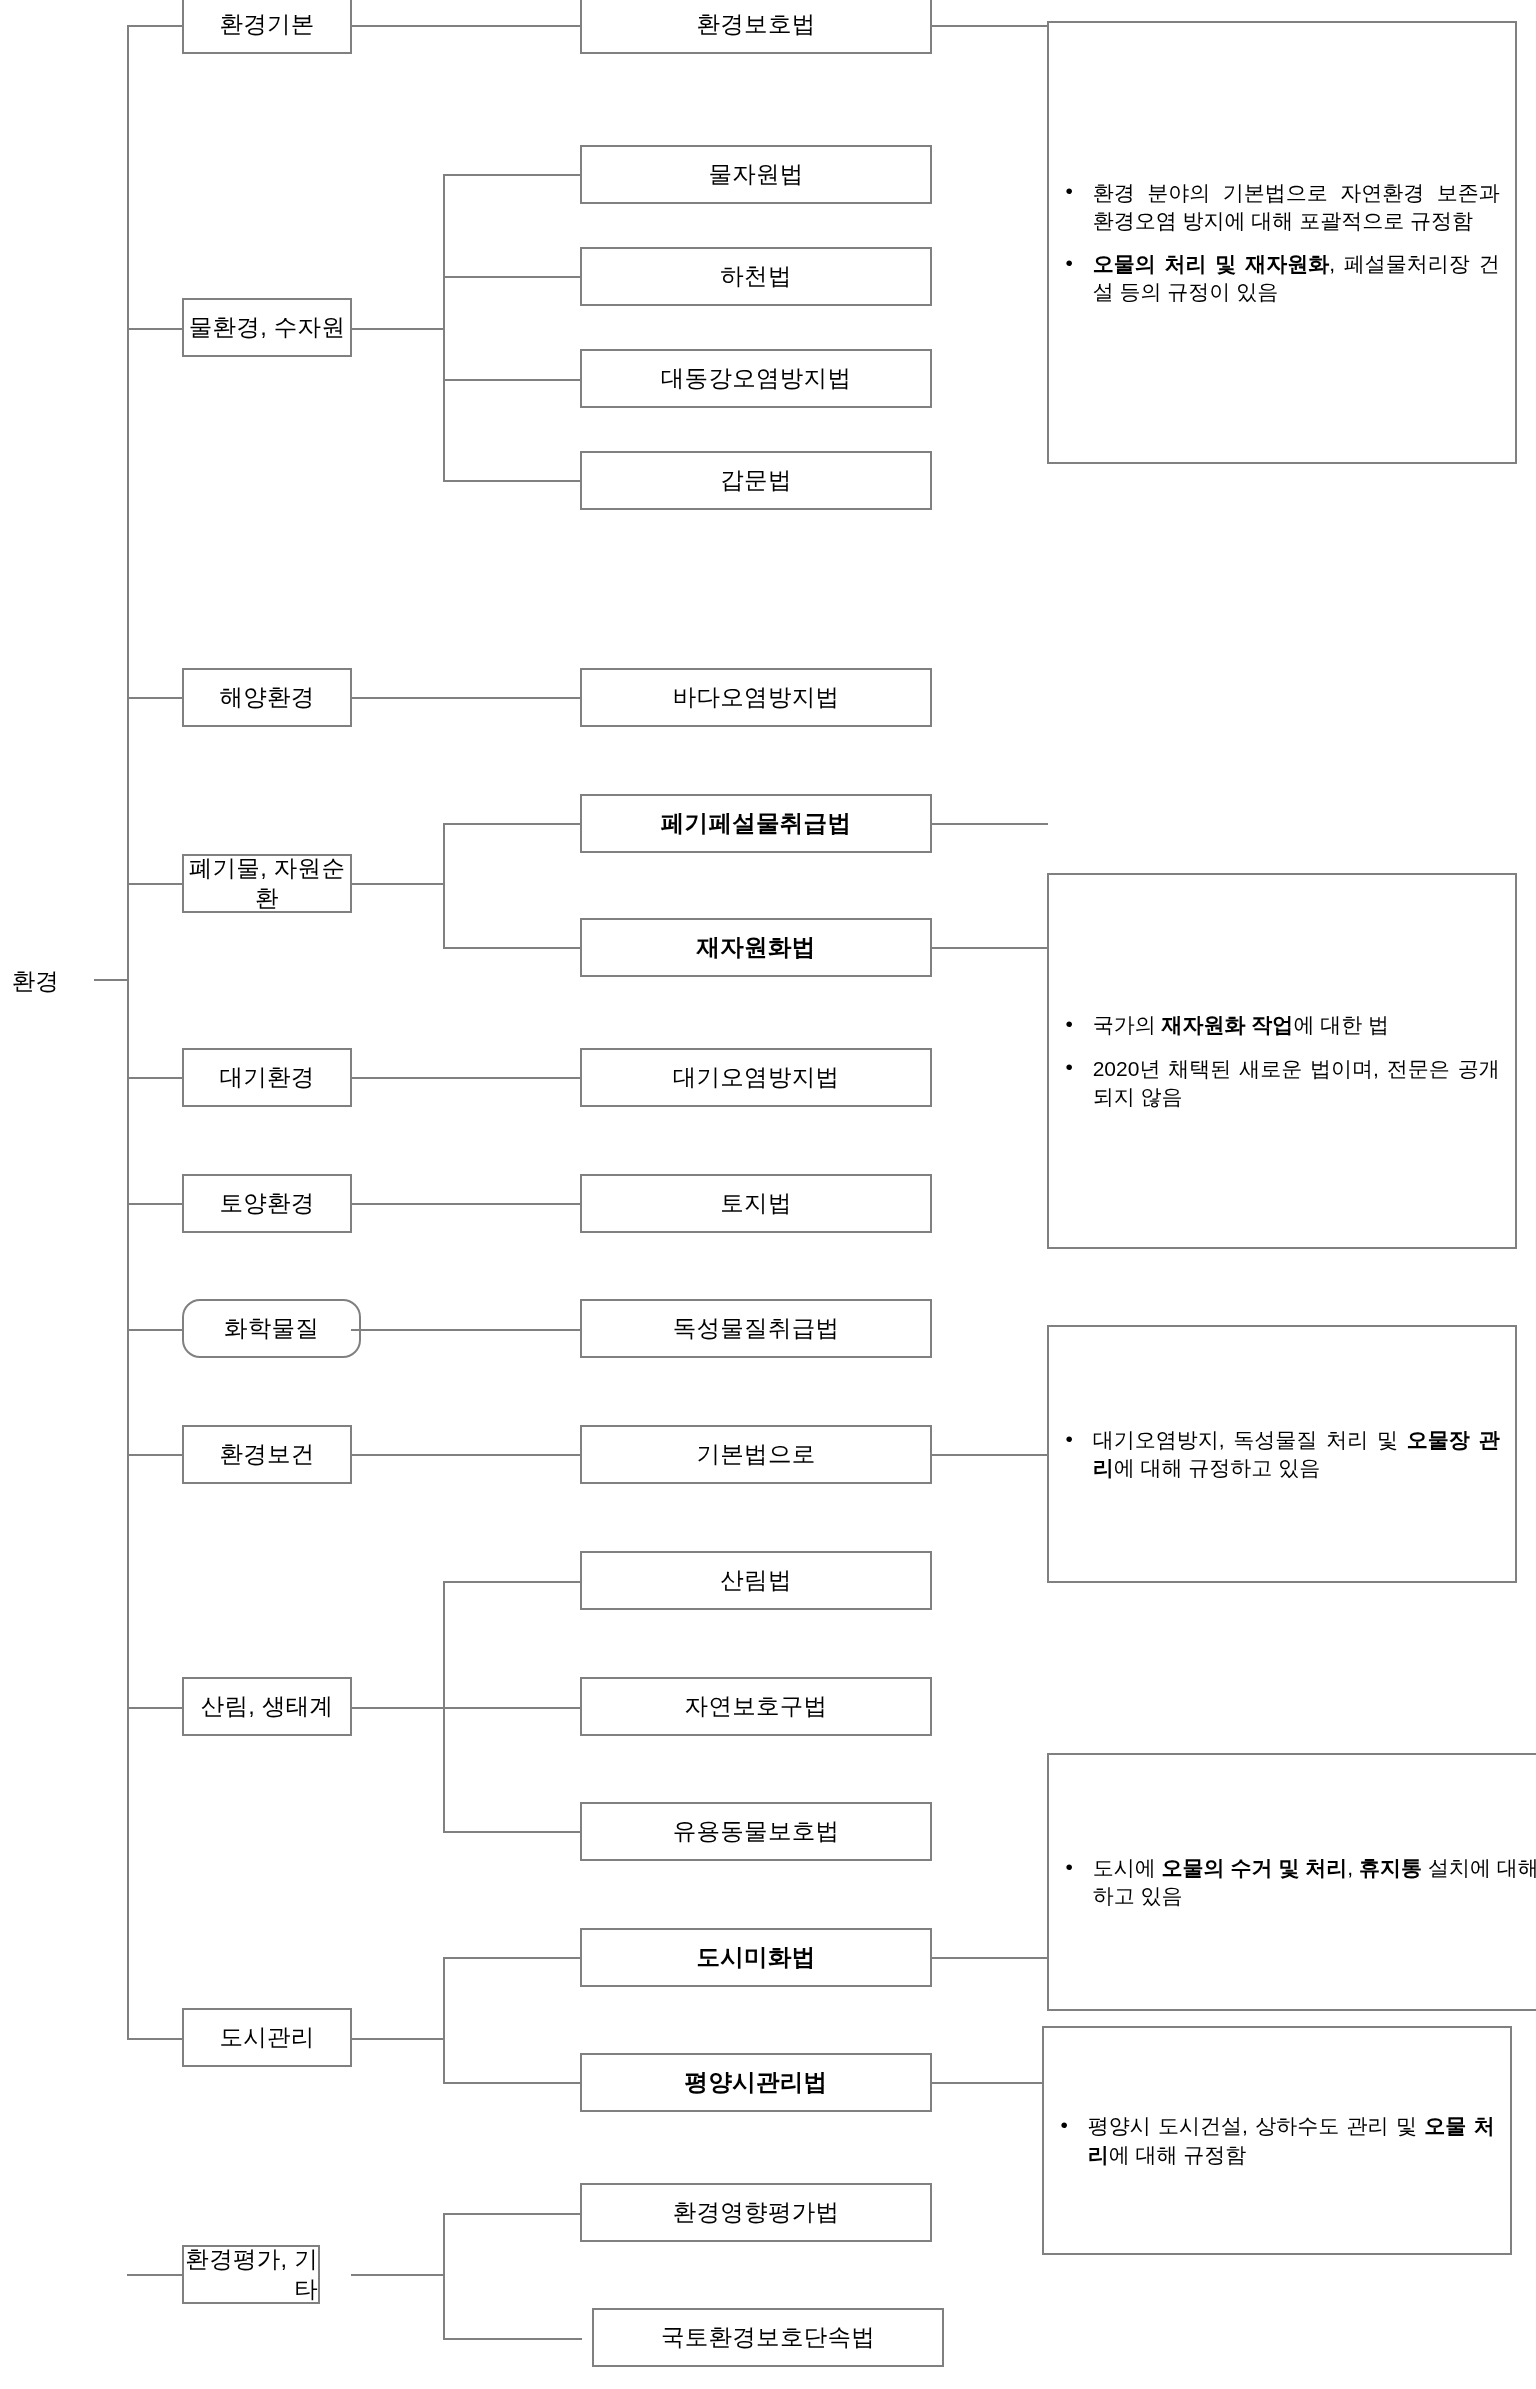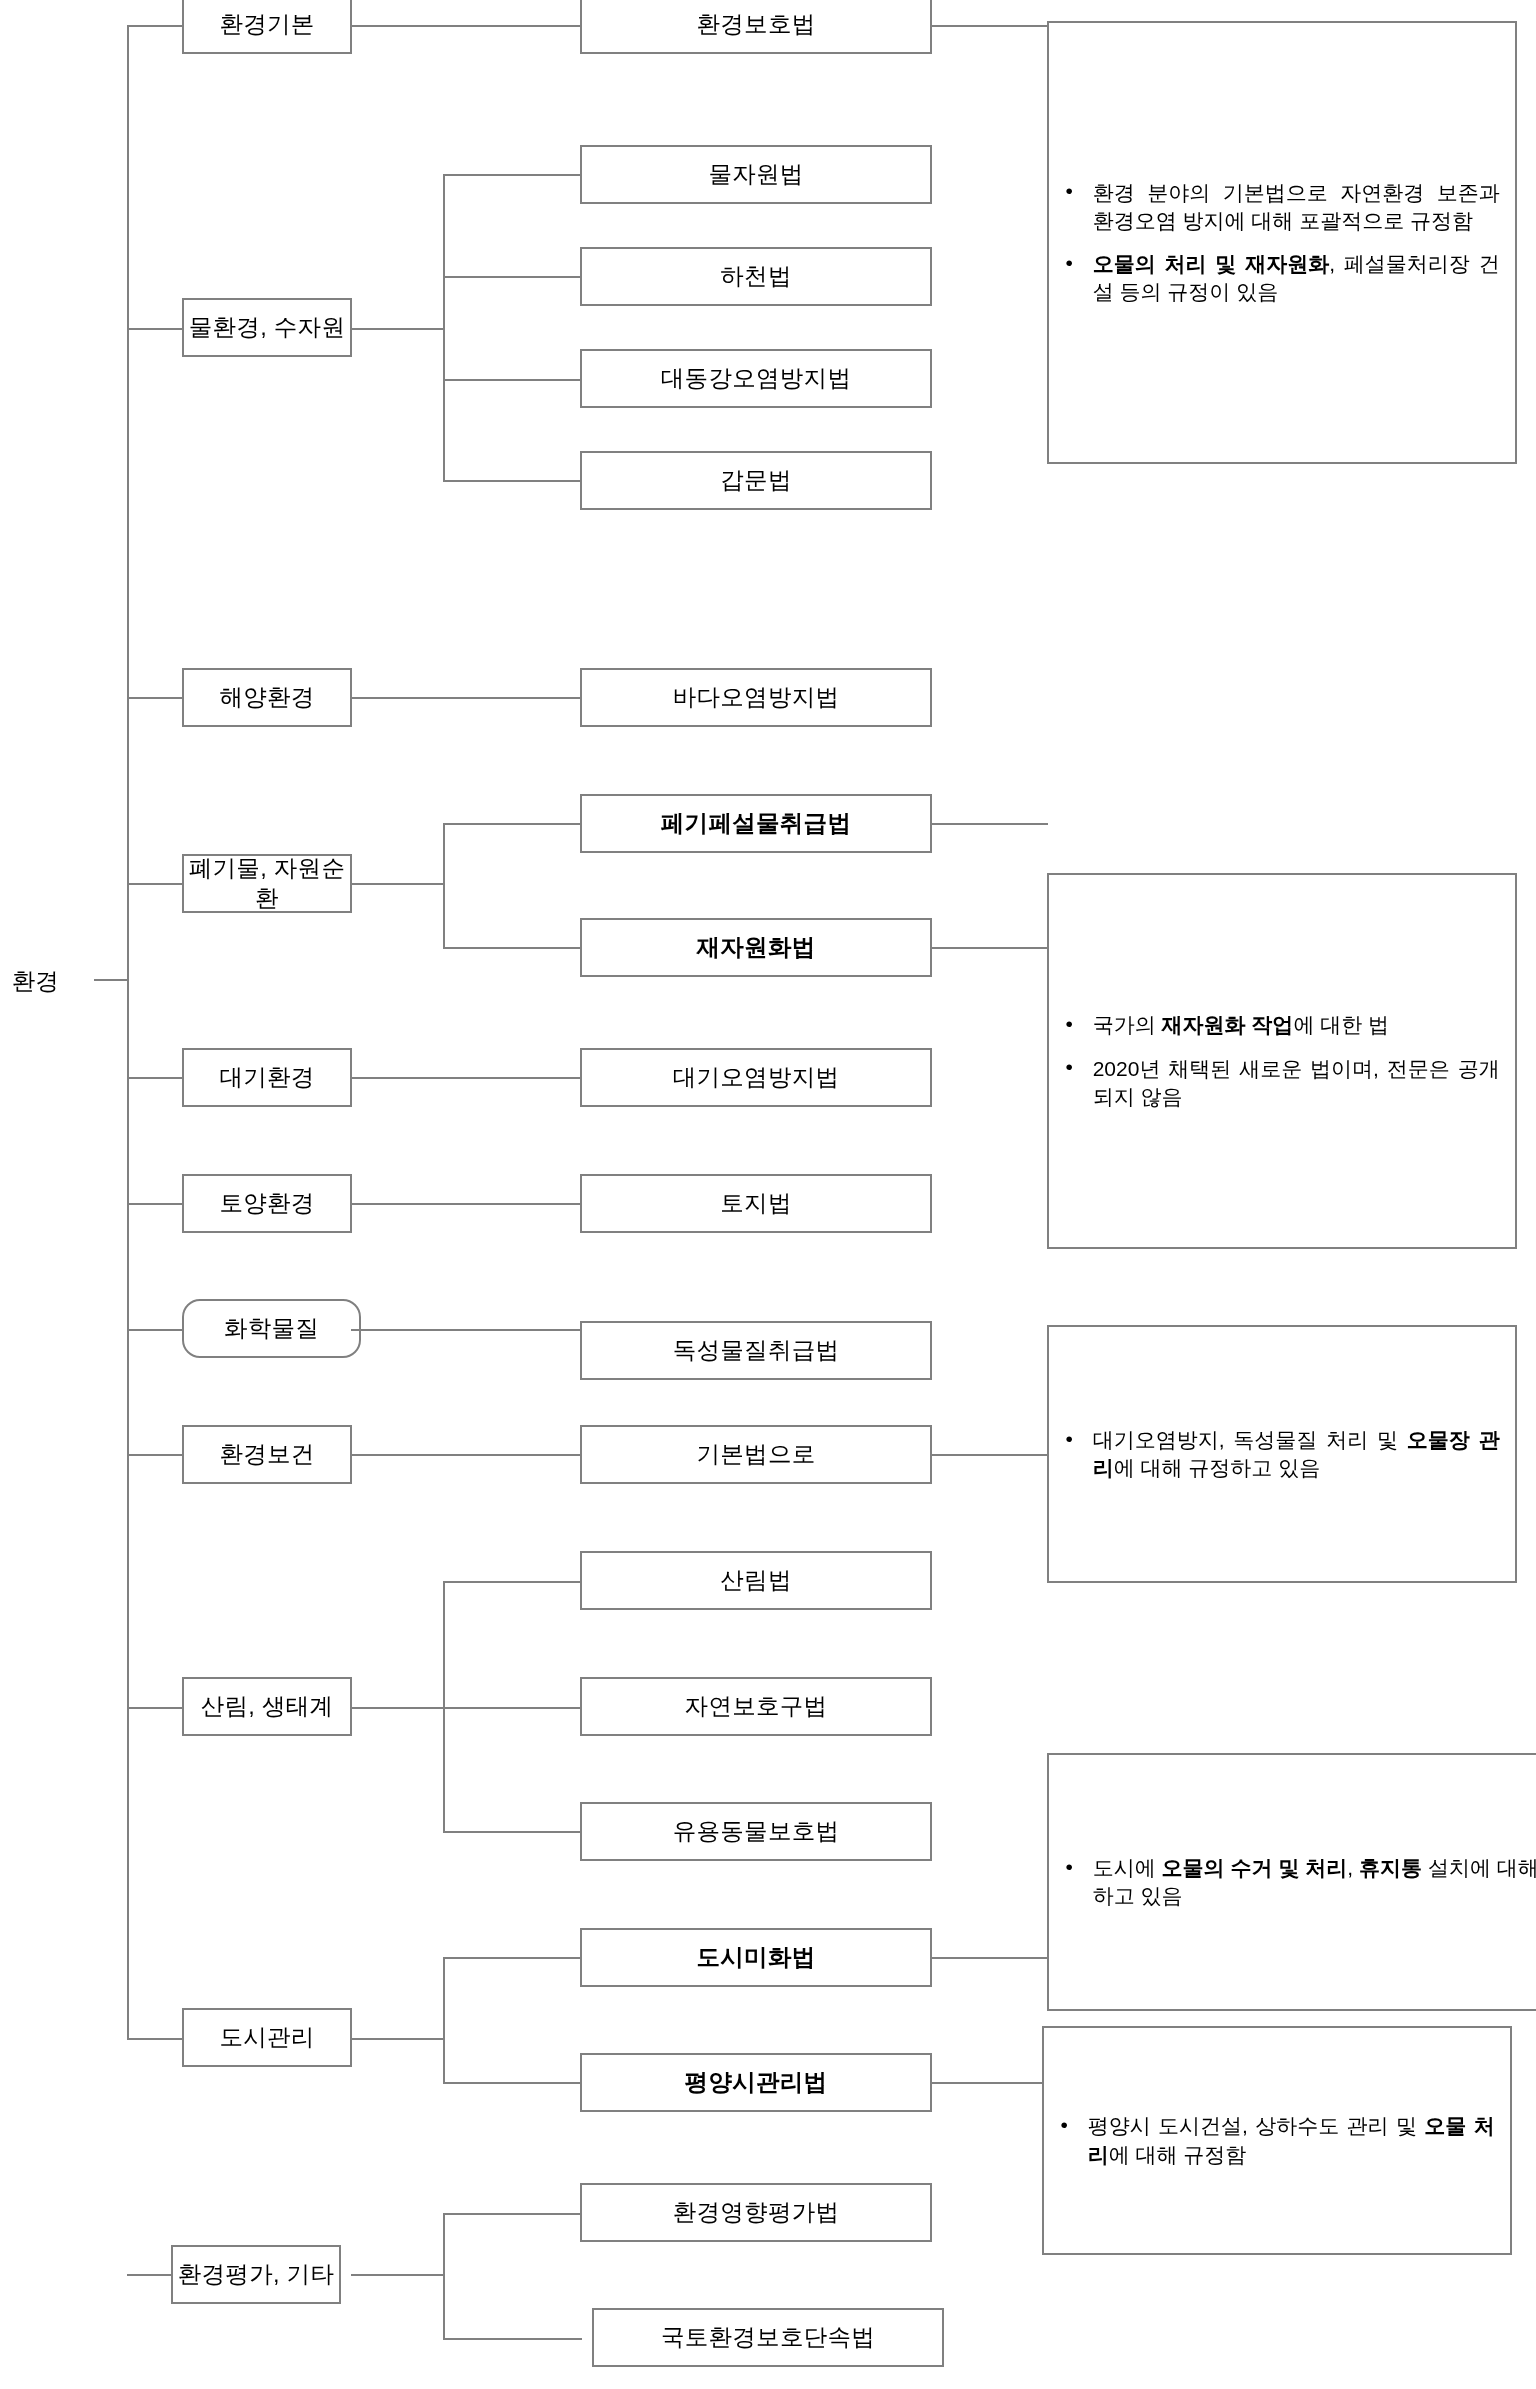--- a/index.html
+++ b/index.html
@@ -135,21 +135,21 @@
   </div>
   <div class="node" style="left:182px; top:1425px; width:170px; height:59px;">
     <span>환경보건</span>
   </div>
   <div class="node" style="left:182px; top:1677px; width:170px; height:59px;">
     <span>산림, 생태계</span>
   </div>
   <div class="node" style="left:182px; top:2008px; width:170px; height:59px;">
     <span>도시관리</span>
   </div>
-  <div class="node" style="left:171px; top:2245px; width:170px; height:59px;">
+  <div class="node" style="left:182px; top:2245px; width:138px; height:59px;text-align:right;">
     <span>환경평가, 기타</span>
   </div>
 
   <div class="ln h" style="left:351px; top:25px; width:230px;"></div>
 
   <div class="ln h" style="left:351px; top:328px; width:94px;"></div>
   <div class="ln v" style="left:443px; top:174px; height:308px;"></div>
   <div class="ln h" style="left:443px; top:174px; width:139px;"></div>
   <div class="ln h" style="left:443px; top:276px; width:139px;"></div>
   <div class="ln h" style="left:443px; top:379px; width:139px;"></div>
@@ -209,21 +209,21 @@
   </div>
   <div class="node bold" style="left:580px; top:918px; width:352px; height:59px;">
     <span>재자원화법</span>
   </div>
   <div class="node" style="left:580px; top:1048px; width:352px; height:59px;">
     <span>대기오염방지법</span>
   </div>
   <div class="node" style="left:580px; top:1174px; width:352px; height:59px;">
     <span>토지법</span>
   </div>
-  <div class="node" style="left:580px; top:1299px; width:352px; height:59px;margin-top:22px;">
+  <div class="node" style="left:580px; top:1299px; width:352px; height:59px;">
     <span>독성물질취급법</span>
   </div>
   <div class="node" style="left:580px; top:1425px; width:352px; height:59px;">
     <span>기본법으로</span>
   </div>
   <div class="node" style="left:580px; top:1551px; width:352px; height:59px;">
     <span>산림법</span>
   </div>
   <div class="node" style="left:580px; top:1677px; width:352px; height:59px;">
     <span>자연보호구법</span>

